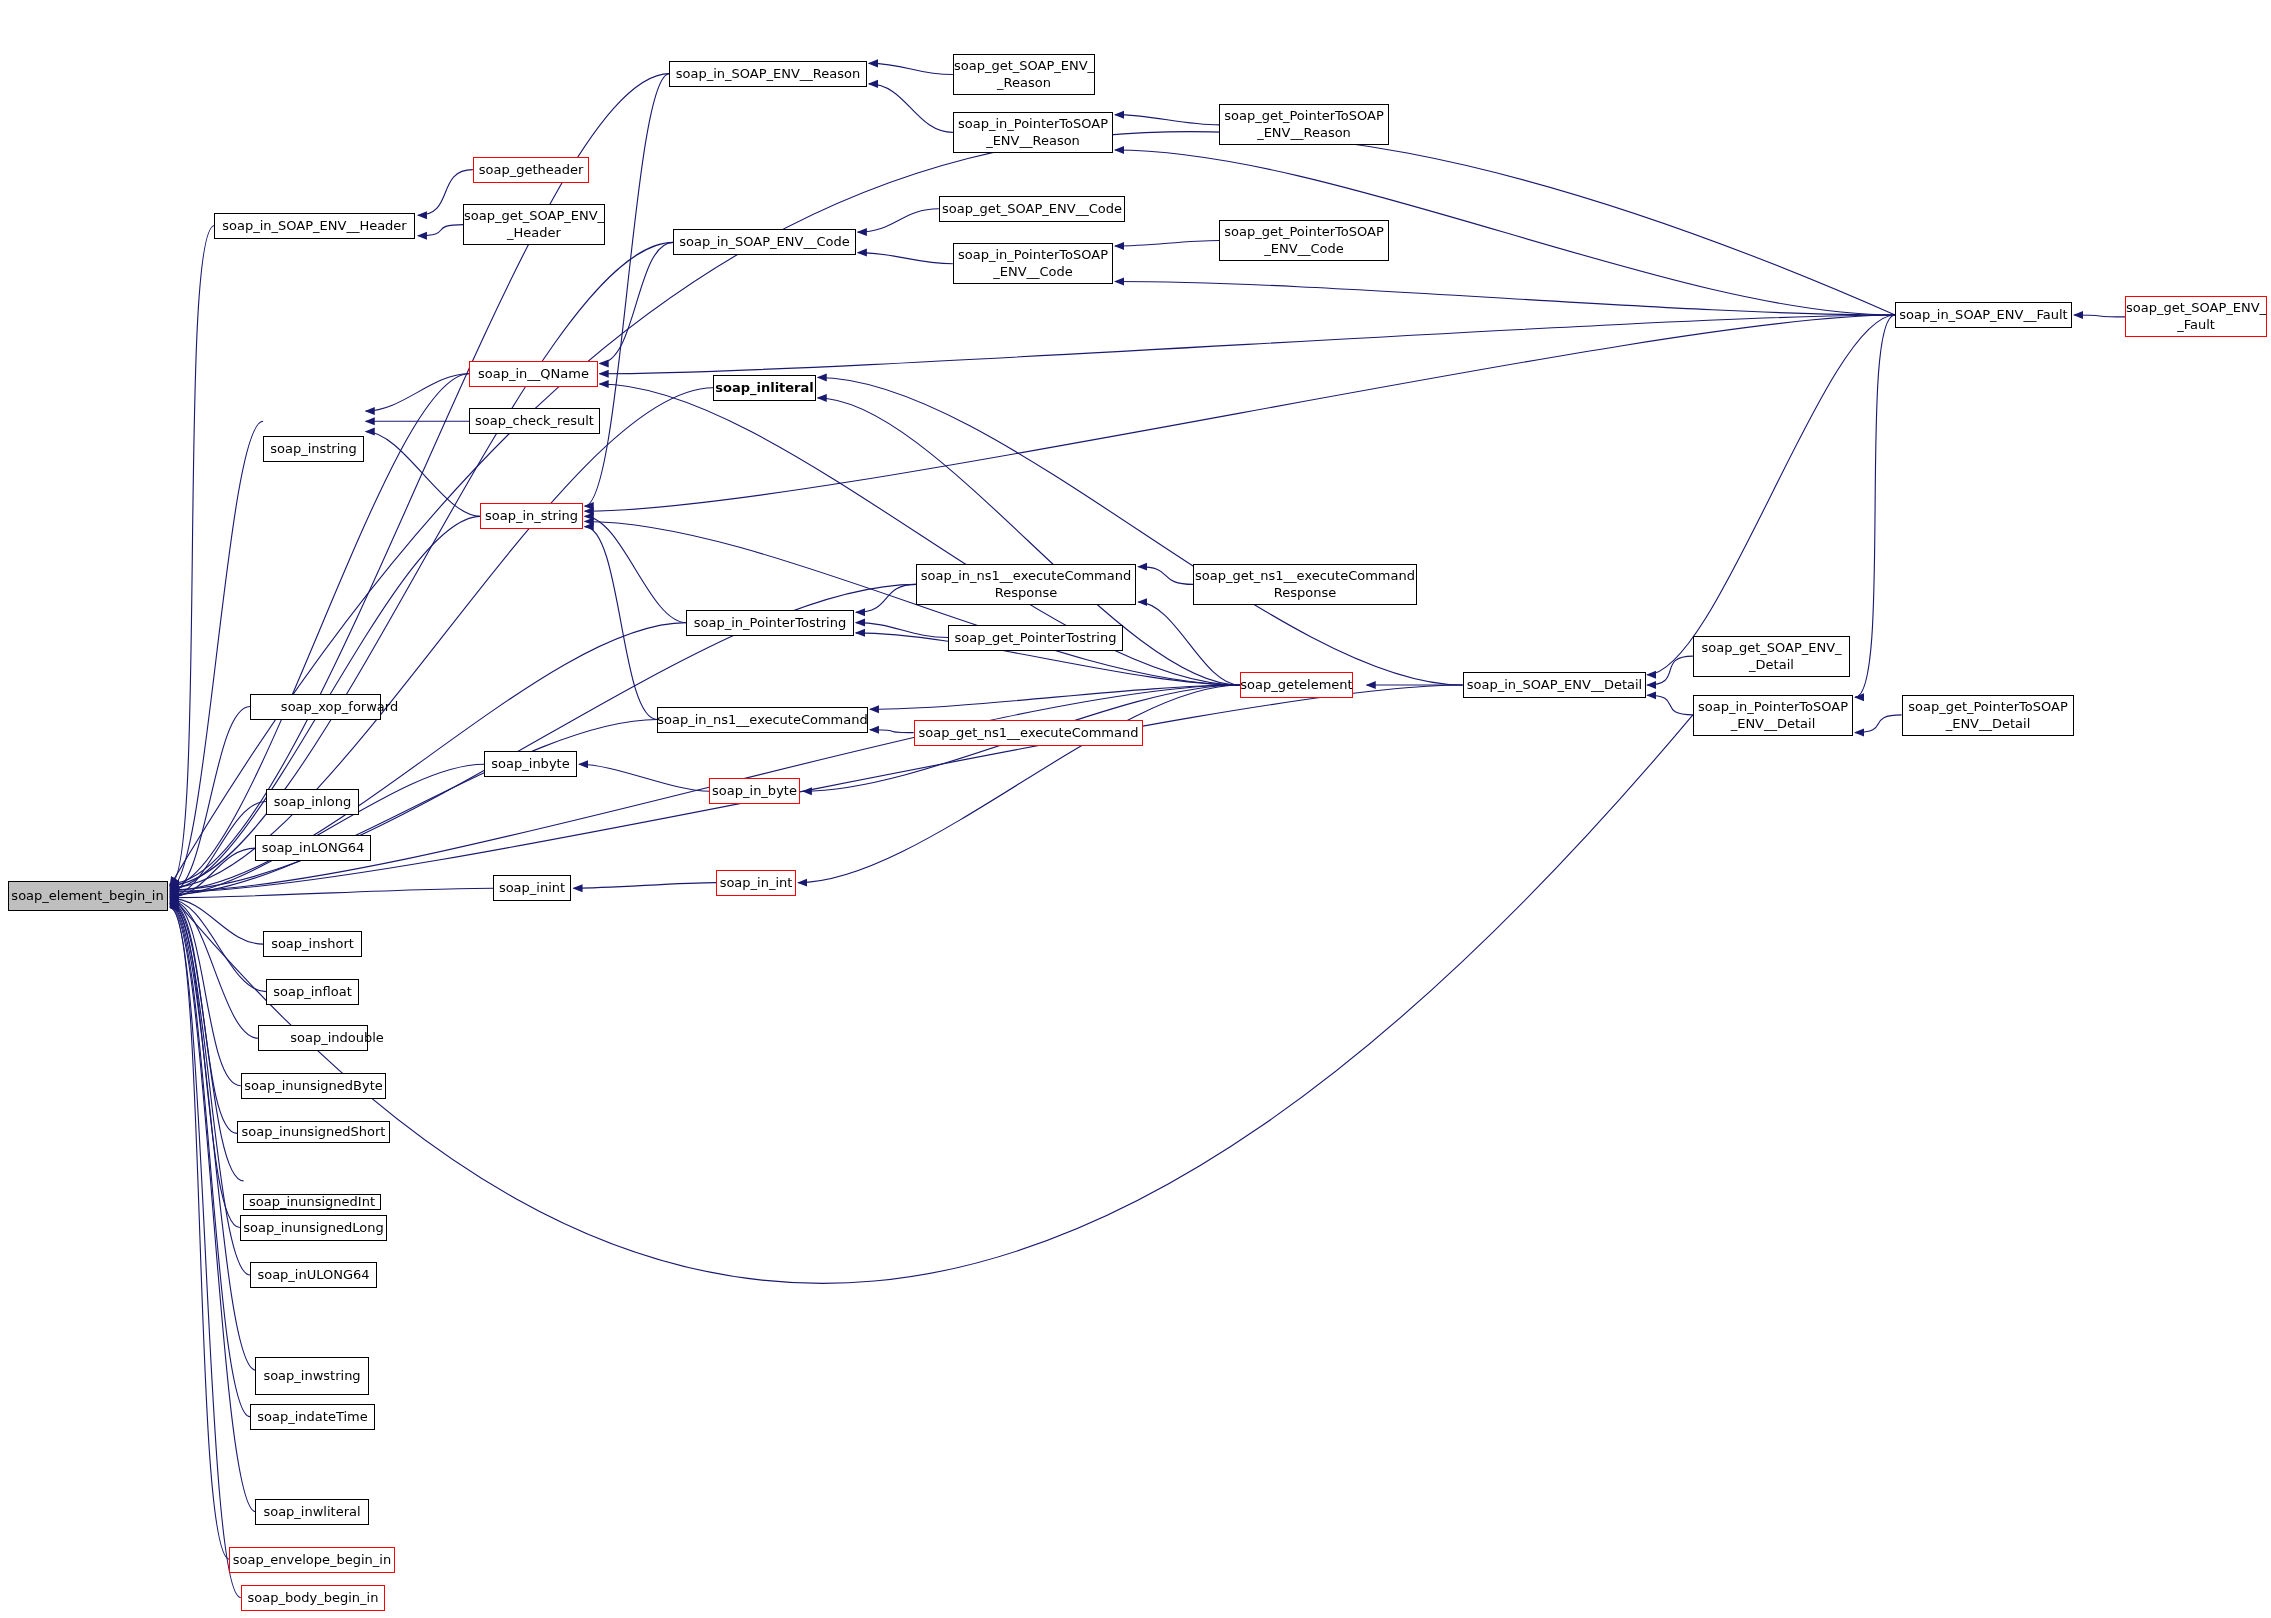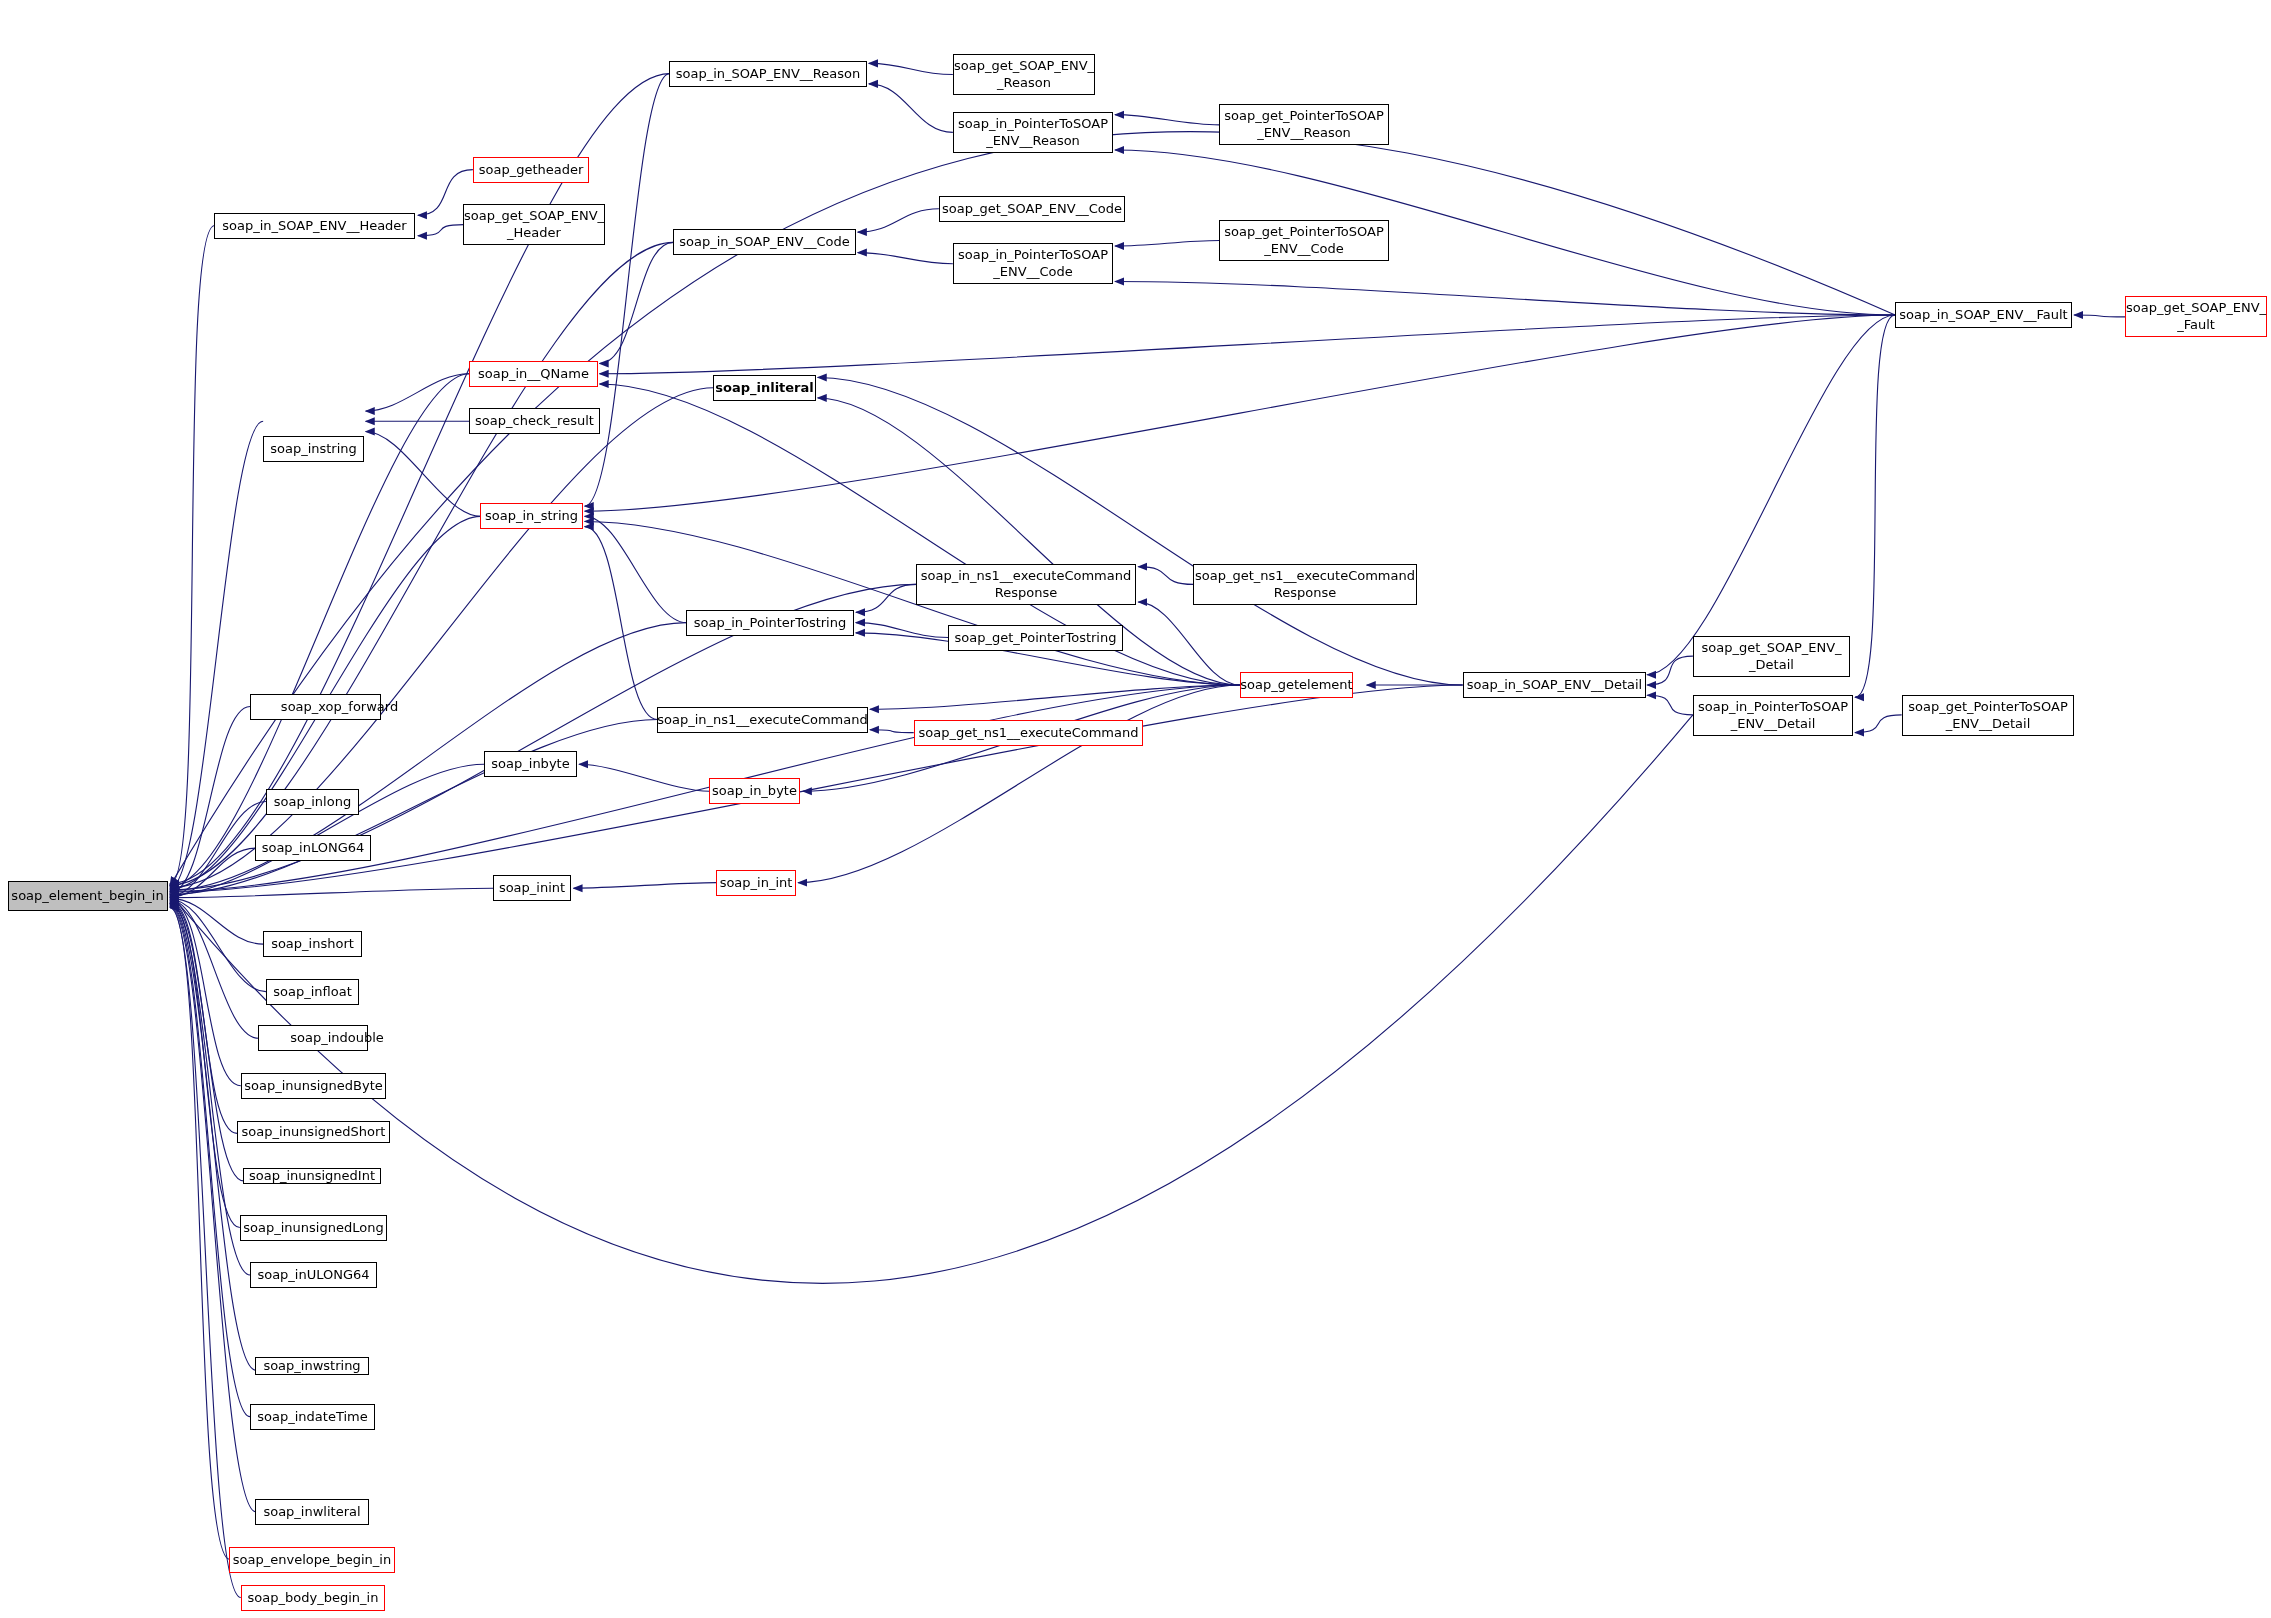--- a/index.html
+++ b/index.html
@@ -237,30 +237,30 @@
       </div>
       <div class="node" style="left: 258px; top: 1025px; width: 110px; height: 26px; padding-left: 48px;">
         <span>soap_indouble</span>
       </div>
       <div class="node" style="left: 241px; top: 1073px; width: 145px; height: 26px;">
         <span>soap_inunsignedByte</span>
       </div>
       <div class="node" style="left: 237px; top: 1121px; width: 153px; height: 22px;">
         <span>soap_inunsignedShort</span>
       </div>
-      <div class="node" style="left: 243px; top: 1168px; width: 138px; height: 16px;">
+      <div class="node" style="left: 243px; top: 1194px; width: 138px; height: 16px;">
         <span>soap_inunsignedInt</span>
       </div>
       <div class="node" style="left: 240px; top: 1215px; width: 147px; height: 26px;">
         <span>soap_inunsignedLong</span>
       </div>
       <div class="node" style="left: 250px; top: 1262px; width: 127px; height: 26px;">
         <span>soap_inULONG64</span>
       </div>
-      <div class="node" style="left: 255px; top: 1357px; width: 114px; height: 18px; text-align: center;">
+      <div class="node" style="left: 255px; top: 1357px; width: 114px; height: 38px; text-align: center;">
         <span>soap_inwstring</span>
       </div>
       <div class="node" style="left: 250px; top: 1404px; width: 125px; height: 26px;">
         <span>soap_indateTime</span>
       </div>
       <div class="node" style="left: 255px; top: 1499px; width: 114px; height: 26px;">
         <span>soap_inwliteral</span>
       </div>
       <div class="node red" style="left: 229px; top: 1547px; width: 166px; height: 26px;">
         <span>soap_envelope_begin_in</span>

